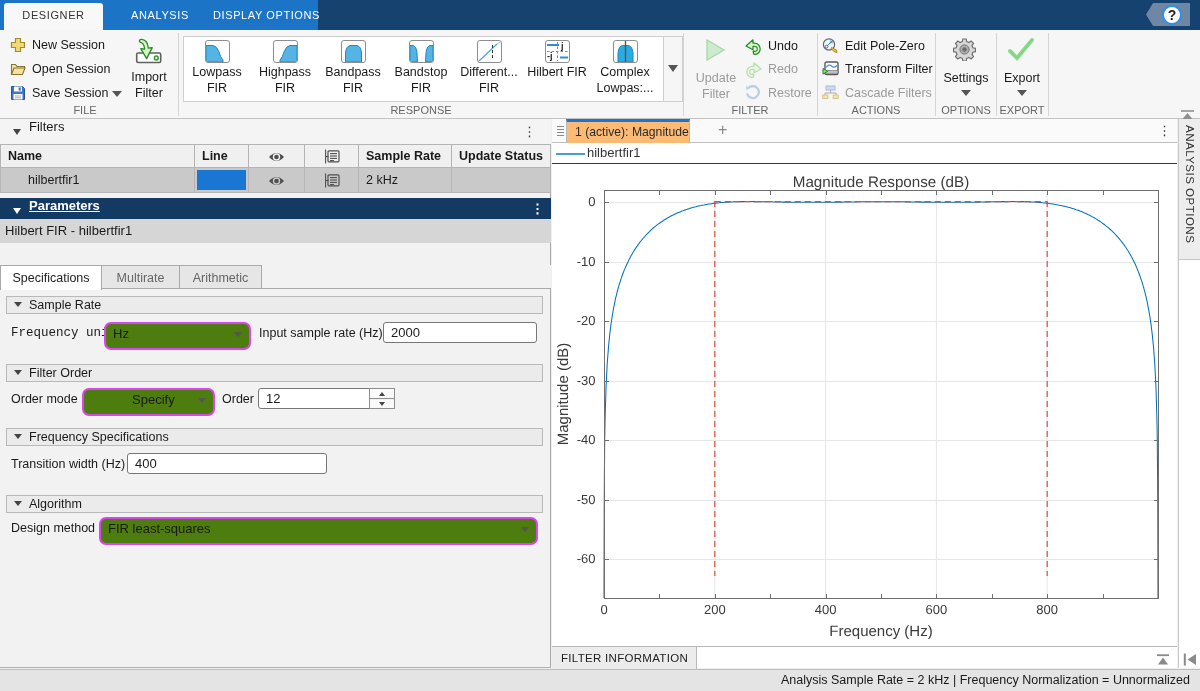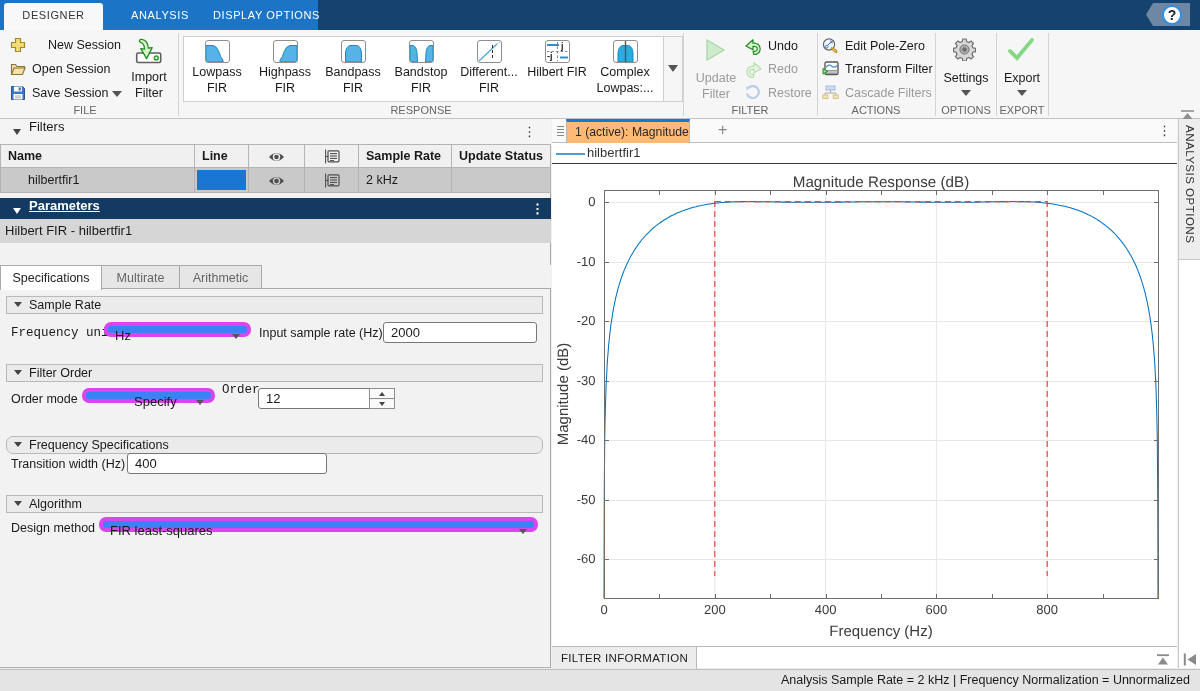--- a/index.html
+++ b/index.html
@@ -35,21 +35,21 @@
 #ftable td { background:#c9c9c9; border:1px solid #b4b4b4; height:25px; padding:0 0 0 7px; }
 #params-hdr { left:0; top:79px; width:551px; height:22px; background:#123a63; color:#fff; font-size:13px; font-weight:bold;text-decoration:underline; }
 #params-sub { left:0; top:100px; width:551px; height:24px; background:#d6d6d6; font-size:13px; color:#1a1a1a; line-height:24px; padding-left:5px; }
 
 #formtabs { left:0; top:146px; width:551px; height:24px; border-bottom:1px solid #a9a9a9; background:#f2f2f2; }
 .formtab { position:absolute; top:0; height:24px; line-height:24px; text-align:center; font-size:12.5px; }
 
 .sechdr { position:absolute; left:6px; width:537px; height:18px; background:#ebebeb; border:1px solid #b9b9b9; font-size:12.5px; color:#1a1a1a; line-height:16px; padding-left:7px; }
 .sechdr .tri { border-left-width:4px; border-right-width:4px; border-top-width:5px; margin-right:7px; margin-top:-2px; }
 .flabel { position:absolute; font-size:12.5px; color:#1a1a1a; }
-.dropdown { position:absolute; background:#3b82f6; border:4px solid #d946ef; border-radius:7px; font-size:13px; color:#1a1a1a; padding:0 0 0 7px; line-height:19px; height:15px; }
+.dropdown { position:absolute; background:#4d7c0f; border:2px solid #d946ef; border-radius:7px; font-size:13px; color:#1a1a1a; padding:0 0 0 7px; line-height:19px; height:28px; }
 .dropdown .caret { position:absolute; right:7px; top:8px; width:0; height:0; border-left:4.5px solid transparent; border-right:4.5px solid transparent; border-top:5.5px solid #555; }
 .tfield { position:absolute; background:#fff; border:1px solid #777; font-size:13px; color:#1a1a1a; padding:0 0 0 7px; line-height:19px; height:21px; border-radius:3px; }
 
 #rightpanel { left:552px; top:119px; width:625px; height:549px; background:#fff; }
 #rtabbar { left:0; top:0; width:625px; height:24px; background:#fafafa; border-bottom:1px solid #c0c0c0; }
 #rtab { position:absolute; left:14px; top:0; width:124px; height:24px; background:#fdba74; border:1px solid #b9b9b9; border-bottom:none; border-top:3px solid #1976d2; font-size:12.2px; color:#2b2b2b; line-height:20px; padding-left:8px; }
 #legend { left:0; top:24px; width:625px; height:21px; background:#fff; font-size:13px; color:#333; border-bottom:1px solid #3c3c3c; }
 #plotarea { left:0; top:48px; width:625px; height:480px; background:#fff; }
 #fibar { left:0; top:527px; width:625px; height:22px; background:#fff; border-top:1px solid #b9b9b9; }
 #fitab { position:absolute; left:0; top:0; width:145px; height:22px; background:#ececec; border-right:1px solid #b9b9b9; font-size:11.5px; color:#222; line-height:22px; padding-left:9px; letter-spacing:0.3px; }
@@ -75,21 +75,21 @@
       </div>
   </div>
 
   <div class="abs" id="ribbon">
 
     <div class="abs" style="left:10px; top:7px; width:16px; height:16px;">
       <svg width="16" height="16" viewBox="0 0 16 16">
           <path d="M5.5 1.5 h5 v4 h4 v5 h-4 v4 h-5 v-4 h-4 v-5 h4 z" fill="#f3d978" stroke="#a08c28" stroke-width="1.2"></path>
         </svg>
     </div>
-    <div class="rtext abs" style="left:48px; top:8px;">New Session</div>
+    <div class="rtext abs" style="left:32px; top:8px;">New Session</div>
     <div class="abs" style="left:10px; top:31px; width:16px; height:16px;">
       <svg width="16" height="16" viewBox="0 0 16 16">
           <path d="M1.5 13.5 v-10 h4 l1.5 2 h7.5 v2" fill="#f5e1a4" stroke="#8a7430" stroke-width="1.1"></path>
           <path d="M1.5 13.5 l2.5-6.5 h11 l-2.5 6.5 z" fill="#f5e1a4" stroke="#8a7430" stroke-width="1.1"></path>
         </svg>
     </div>
     <div class="rtext abs" style="left:32px; top:32px;">Open Session</div>
     <div class="abs" style="left:10px; top:55px; width:16px; height:16px;">
       <svg width="16" height="16" viewBox="0 0 16 16">
           <path d="M1.5 1.5 h11 l2 2 v11 h-13 z" fill="#3f77c8" stroke="#2a568f" stroke-width="1"></path>
@@ -303,32 +303,32 @@
 
     <div class="sechdr" style="top:177px;"><span class="tri"></span>Sample Rate</div>
     <div class="flabel" style="left:11px; top:207px;font-family:Liberation Mono, monospace;">Frequency units</div>
     <div class="dropdown" style="left:104px; top:203px; width:147px;">Hz<span class="caret"></span></div>
     <div class="flabel" style="left:259px; top:207px;">Input sample rate (Hz)</div>
     <div class="tfield" style="left:383px; top:203px; width:154px;">2000</div>
 
     <div class="sechdr" style="top:245px;"><span class="tri"></span>Filter Order</div>
     <div class="flabel" style="left:11px; top:273px;">Order mode</div>
     <div class="dropdown" style="left:82px; top:269px; width:133px;padding-left:48px;">Specify<span class="caret"></span></div>
-    <div class="flabel" style="left:222px; top:264px;font-family:Liberation Mono, monospace;">Order</div>
+    <div class="flabel" style="left:222px; top:273px;">Order</div>
     <div class="tfield" style="left:258px; top:269px; width:137px;">12</div>
     <div class="abs" style="left:369px; top:269px; width:26px; height:21px; border:1px solid #8e8e8e; background:#f2f2f2;">
       <div style="position:absolute; left:0; top:0; width:24px; height:10px; border-bottom:1px solid #8e8e8e; background:#fafafa;">
           <div style="margin:3px auto 0; width:0; height:0; border-left:3.5px solid transparent; border-right:3.5px solid transparent; border-bottom:4.5px solid #444;"></div>
         </div>
       <div style="position:absolute; left:0; top:11px; width:24px; height:8px; background:#fafafa;">
           <div style="margin:2px auto 0; width:0; height:0; border-left:3.5px solid transparent; border-right:3.5px solid transparent; border-top:4.5px solid #444;"></div>
         </div>
     </div>
 
-    <div class="sechdr" style="top:317px;border-radius:7px;"><span class="tri"></span>Frequency Specifications</div>
+    <div class="sechdr" style="top:309px;"><span class="tri"></span>Frequency Specifications</div>
     <div class="flabel" style="left:11px; top:338px;">Transition width (Hz)</div>
     <div class="tfield" style="left:127px; top:334px; width:200px;">400</div>
 
     <div class="sechdr" style="top:376px;"><span class="tri"></span>Algorithm</div>
     <div class="flabel" style="left:11px; top:402px;">Design method</div>
     <div class="dropdown" style="left:99px; top:398px; width:439px;">FIR least-squares<span class="caret"></span></div>
   </div>
 
   <div class="abs" id="rightpanel">
     <div class="abs" id="rtabbar">

